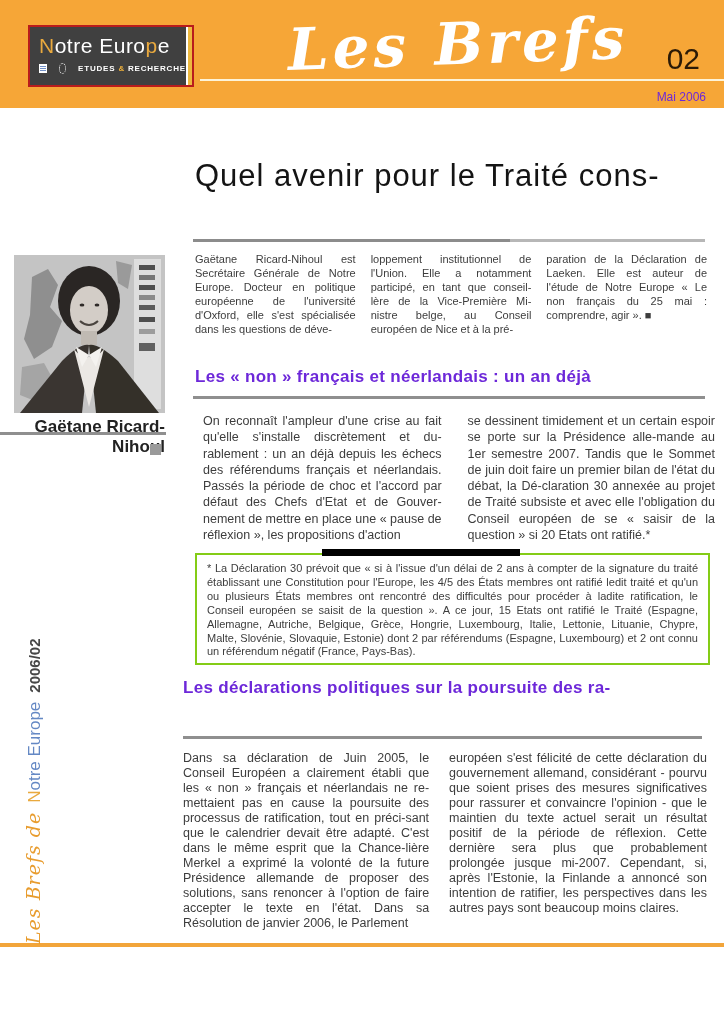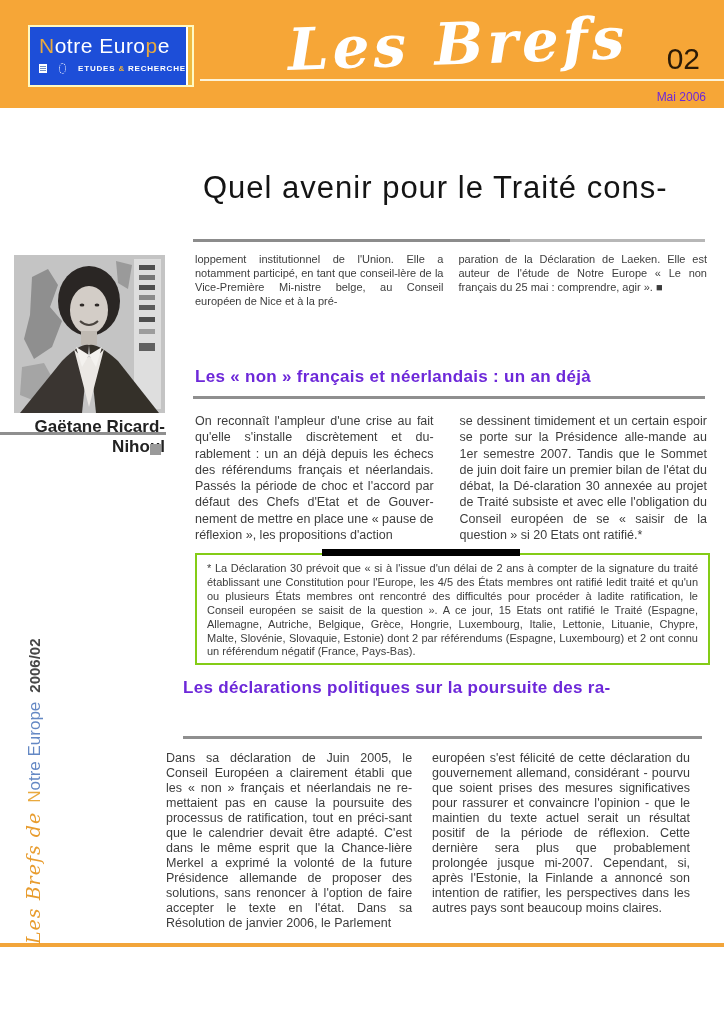--- a/index.html
+++ b/index.html
@@ -6,21 +6,21 @@
   body { background:#e9e9e9; }
   .page {
     position:relative; width:724px; height:1024px; margin:0 auto;
     background:#ffffff; overflow:hidden;
     font-family:"Liberation Sans", sans-serif; color:#3d3d3d;
   }
   
   .header-band { position:absolute; left:0; top:0; width:724px; height:108px; background:#F6A637; }
   .logo-box {
     position:absolute; left:28px; top:25px; width:166px; height:62px;
-    background:#1d4ed8; border:2px solid #fef9c3;
+    background:#404040; border:2px solid #b91c1c;
   }
   .logo-stripe { position:absolute; right:0; top:0; bottom:0; width:6px; background:#EDB93F; border-left:2px solid #ffffff; }
   .brand-line { margin:7px 0 0 9px; font-size:21px; color:#ffffff; letter-spacing:0.5px; white-space:nowrap; }
   .brand-accent { color:#E9A93E; }
   .tagline-row { display:flex; align-items:center; gap:12px; margin:5px 0 0 9px; }
   .doc-icon {
     display:inline-block; width:11px; height:9px; border:1px solid #fff;
     background:linear-gradient(#fff 0 20%, #7290C7 20% 32%, #fff 32% 45%, #7290C7 45% 58%, #fff 58% 72%, #7290C7 72% 84%, #fff 84%);
   }
   .stars-icon { display:inline-block; width:11px; height:11px; border:1px dotted #ffffff; border-radius:50%; }
@@ -29,53 +29,53 @@
   .header-rule { position:absolute; left:200px; top:79px; width:524px; height:2px; background:#FDF3D7; z-index:1; }
   .script-title {
     position:absolute; left:268px; top:10px; width:380px; text-align:center;
     font-family:"DejaVu Serif", serif; font-style:italic; font-weight:bold;
     font-size:58px; color:#ffffff; transform:rotate(-2deg); z-index:2; letter-spacing:4px;
   }
   .issue-number { position:absolute; right:24px; top:42px; font-size:30px; color:#2B1A06; z-index:2; }
   .header-date { position:absolute; right:18px; top:90px; font-size:12px; font-weight:normal; color:#6d28d9; }
 
   
-  .main-title { position:absolute; left:195px; top:168px; width:515px; font-size:31px; line-height:40px; color:#141414; letter-spacing:1px;margin-left:8px; }
+  .main-title { position:absolute; left:195px; top:156px; width:515px; font-size:31px; line-height:40px; color:#141414; letter-spacing:1px; }
   .title-rule { position:absolute; left:193px; top:239px; width:512px; height:3px;
     background:linear-gradient(90deg,#8c8c8c 0 62%,#b7b7b7 62%); }
 
   
   .photo { position:absolute; left:14px; top:255px; width:151px; height:158px; background:#c4c4c4; }
   .photo-caption { position:absolute; left:14px; top:417px; width:151px; text-align:right; font-size:17px; font-weight:bold; color:#222222; }
   .caption-rule { position:absolute; left:0; top:432px; width:166px; height:3px; background:#8f8f8f; }
   .small-square { position:absolute; left:150px; top:444px; width:11px; height:11px; background:#9a9a9a; }
 
   
   .bio-row { position:absolute; left:195px; top:252px; width:512px; display:flex; gap:15px; }
   .bio-col { flex:1; font-size:11px; line-height:14px; text-align:justify; color:#3d3d3d; }
 
   
   .section-heading { position:absolute; font-size:17px; font-weight:bold; color:#6d28d9; letter-spacing:0.3px; line-height:22px; }
   .heading1 { left:195px; top:366px; width:512px; }
   .rule1 { position:absolute; left:193px; top:396px; width:512px; height:3px; background:#8f8f8f; }
-  .cols1 { position:absolute; left:195px; top:413px; width:512px; display:flex; gap:26px;align-items:center; }
+  .cols1 { position:absolute; left:203px; top:413px; width:512px; display:flex; gap:26px;align-items:center; }
   .cols1 .col-left  { width:243px; }
   .cols1 .col-right { width:252px; }
   .body-col { font-size:12.5px; line-height:16.3px; text-align:justify; color:#3d3d3d; }
 
   .footnote-box {
     position:absolute; left:195px; top:553px; width:515px; height:112px;
     border:2px solid #84cc16; padding:7px 10px; background:#ffffff;
   }
   .footnote-text { font-size:11px; line-height:13.9px; text-align:justify; color:#3d3d3d; }
   .footnote-bar { position:absolute; left:322px; top:549px; width:198px; height:7px; background:#000000; z-index:3; }
 
   .heading2 { left:183px; top:677px; width:524px; }
   .rule2 { position:absolute; left:183px; top:736px; width:519px; height:3px; background:#8f8f8f; }
-  .cols2 { position:absolute; left:166px; top:751px; width:524px; display:flex; gap:20px;justify-content:space-between; }
+  .cols2 { position:absolute; left:183px; top:751px; width:524px; display:flex; gap:20px;justify-content:space-between; }
   .cols2 .col-left  { width:250px; }
   .cols2 .col-right { width:262px; }
   .cols2 .body-col { line-height:15px; }
 
   .bottom-rule { position:absolute; left:0; top:943px; width:724px; height:4px; background:#F2A53A; }
 
   
   .vertical-strip {
     position:absolute; left:22px; top:672px; width:272px; height:42px;
     transform-origin:0 0; transform:rotate(-90deg) translateX(-272px);
@@ -138,20 +138,21 @@
       <path d="M60,94 L75,152 L90,94 Q82,104 75,102 Q68,104 60,94 Z" fill="#ebe8e4"></path>
       <path d="M62,92 L75,100 L68,112 Z" fill="#f4f2ef"></path>
       <path d="M88,92 L75,100 L82,112 Z" fill="#f4f2ef"></path>
     </svg>
   </div>
   <div class="photo-caption">Gaëtane Ricard-Nihoul</div>
   <div class="caption-rule"></div>
   <div class="small-square"></div>
 
   <div class="bio-row">
+    <div class="bio-col">Gaëtane Ricard-Nihoul est Secrétaire Générale de Notre Europe. Docteur en politique européenne de l'université d'Oxford, elle s'est spécialisée dans les questions de déve-</div>
     <div class="bio-col">loppement institutionnel de l'Union. Elle a notamment participé, en tant que conseil-lère de la Vice-Première Mi-nistre belge, au Conseil européen de Nice et à la pré-</div>
     <div class="bio-col">paration de la Déclaration de Laeken. Elle est auteur de l'étude de Notre Europe « Le non français du 25 mai : comprendre, agir ». ■</div>
   </div>
 
   <div class="section-heading heading1">Les « non » français et néerlandais : un an déjà</div>
   <div class="rule1"></div>
   <div class="cols1">
     <div class="body-col col-left">On reconnaît l'ampleur d'une crise au fait qu'elle s'installe discrètement et du-rablement : un an déjà depuis les échecs des référendums français et néerlandais. Passés la période de choc et l'accord par défaut des Chefs d'Etat et de Gouver-nement de mettre en place une « pause de réflexion », les propositions d'action</div>
     <div class="body-col col-right">se dessinent timidement et un certain espoir se porte sur la Présidence alle-mande au 1er semestre 2007. Tandis que le Sommet de juin doit faire un premier bilan de l'état du débat, la Dé-claration 30 annexée au projet de Traité subsiste et avec elle l'obligation du Conseil européen de se « saisir de la question » si 20 Etats ont ratifié.*</div>
   </div>

